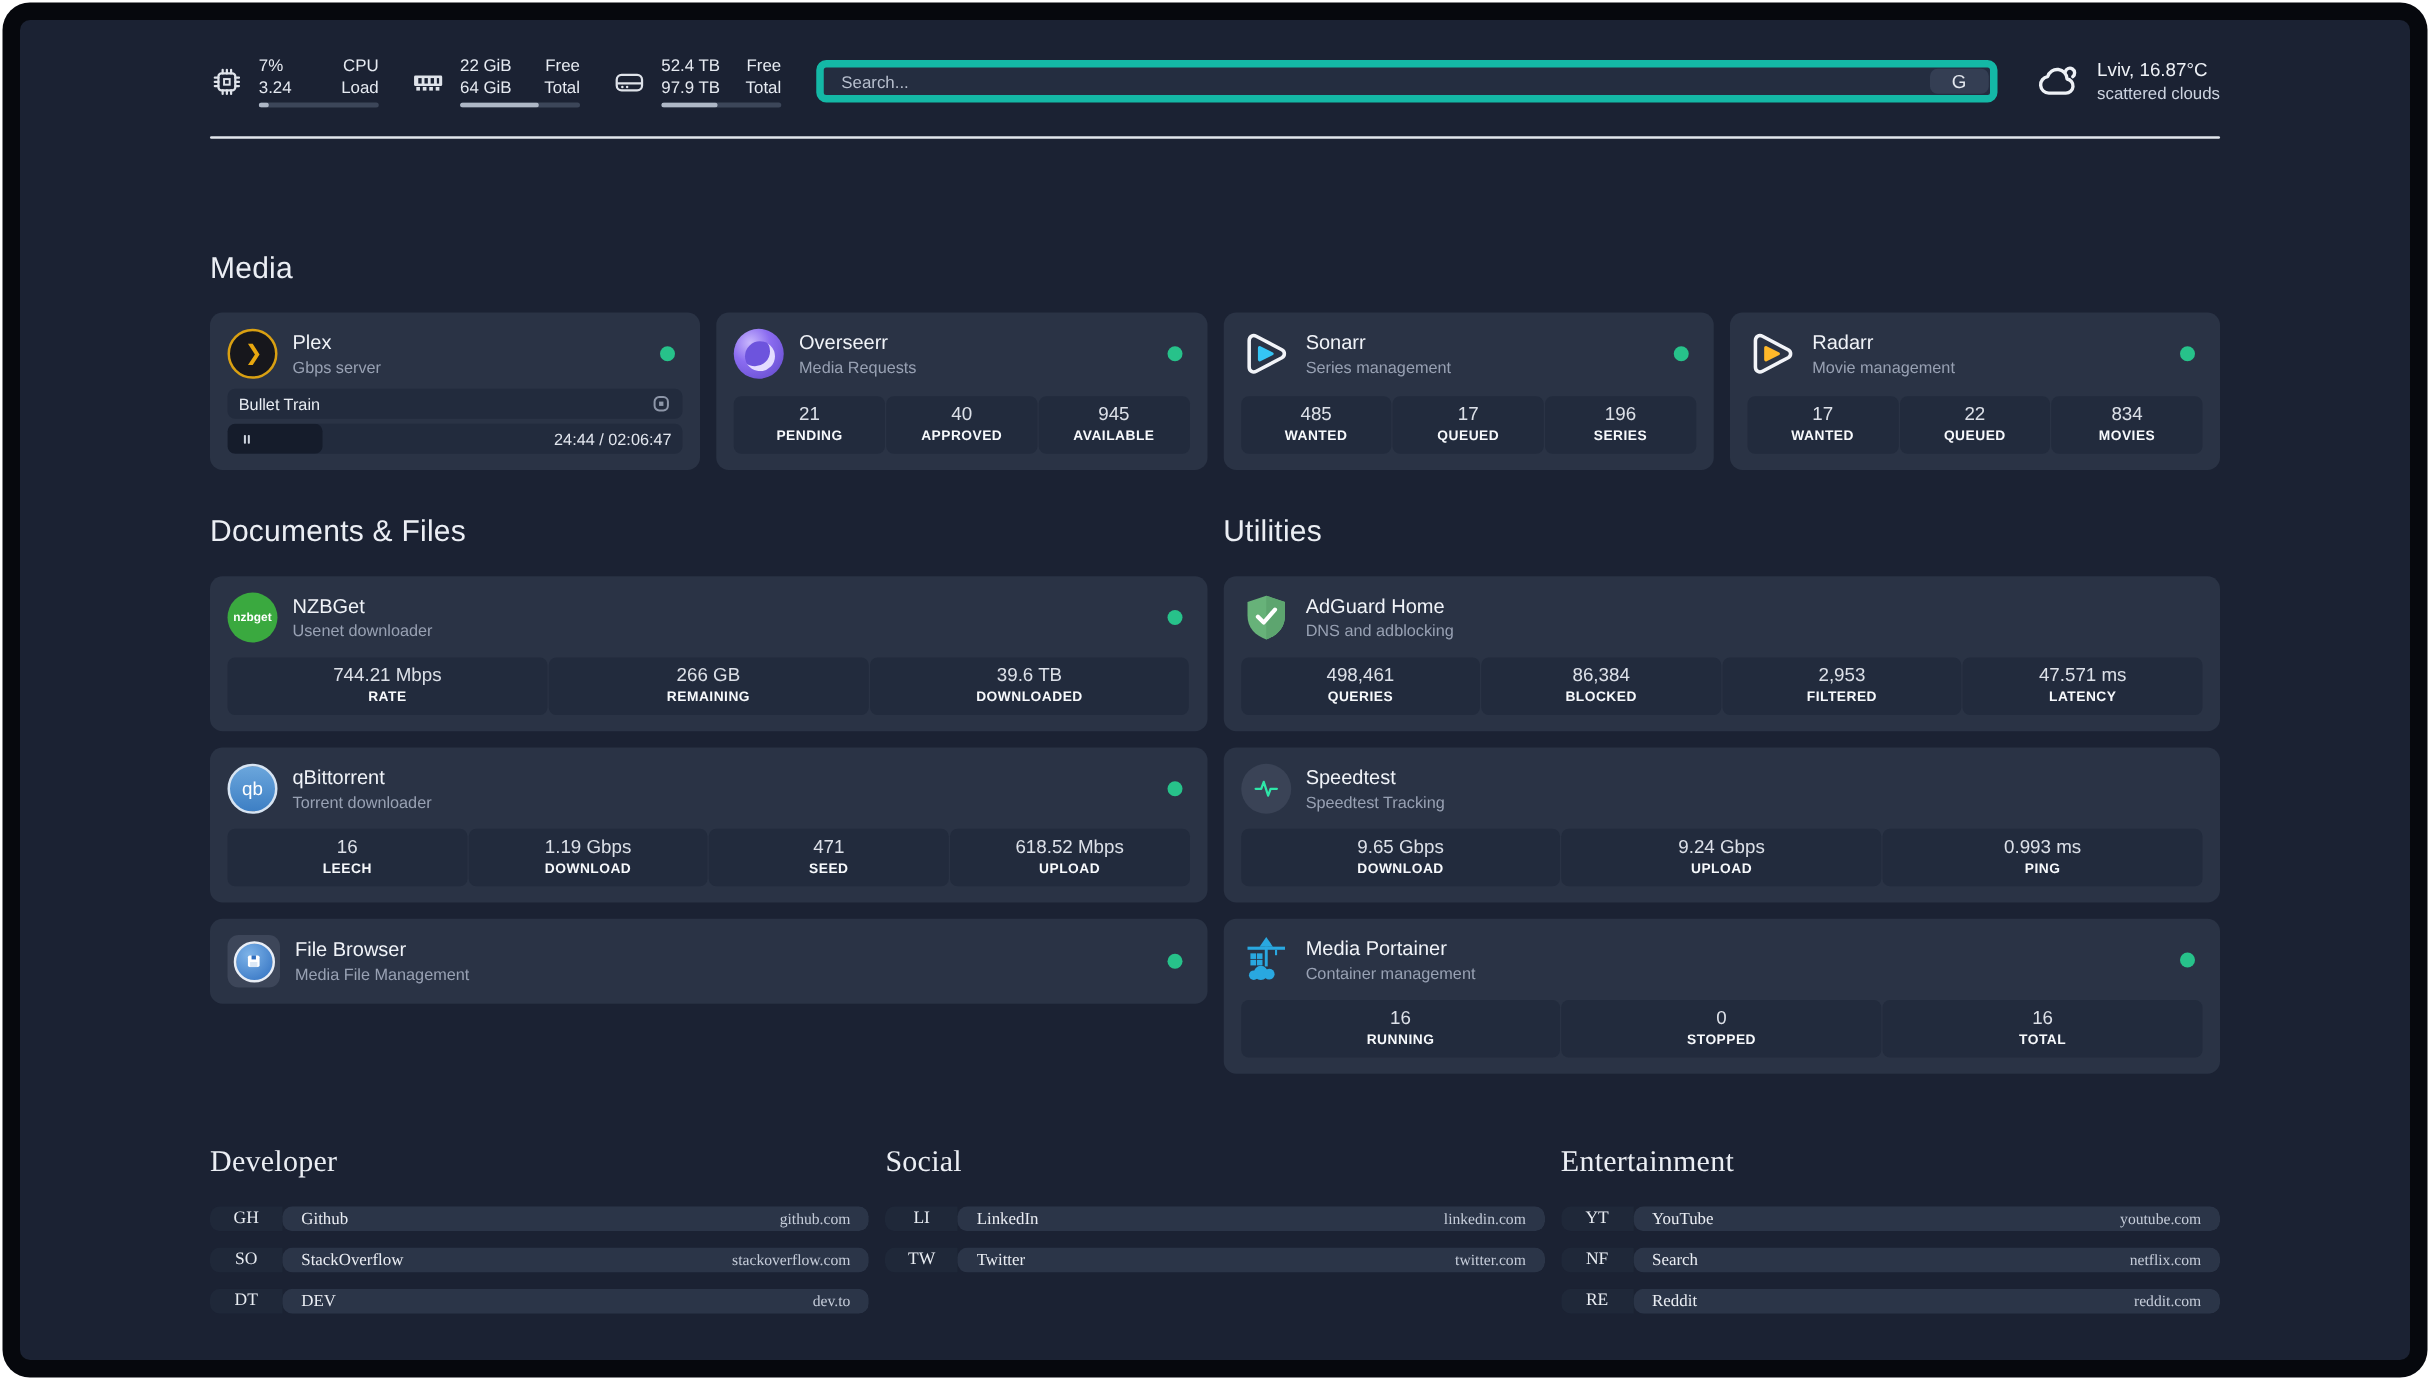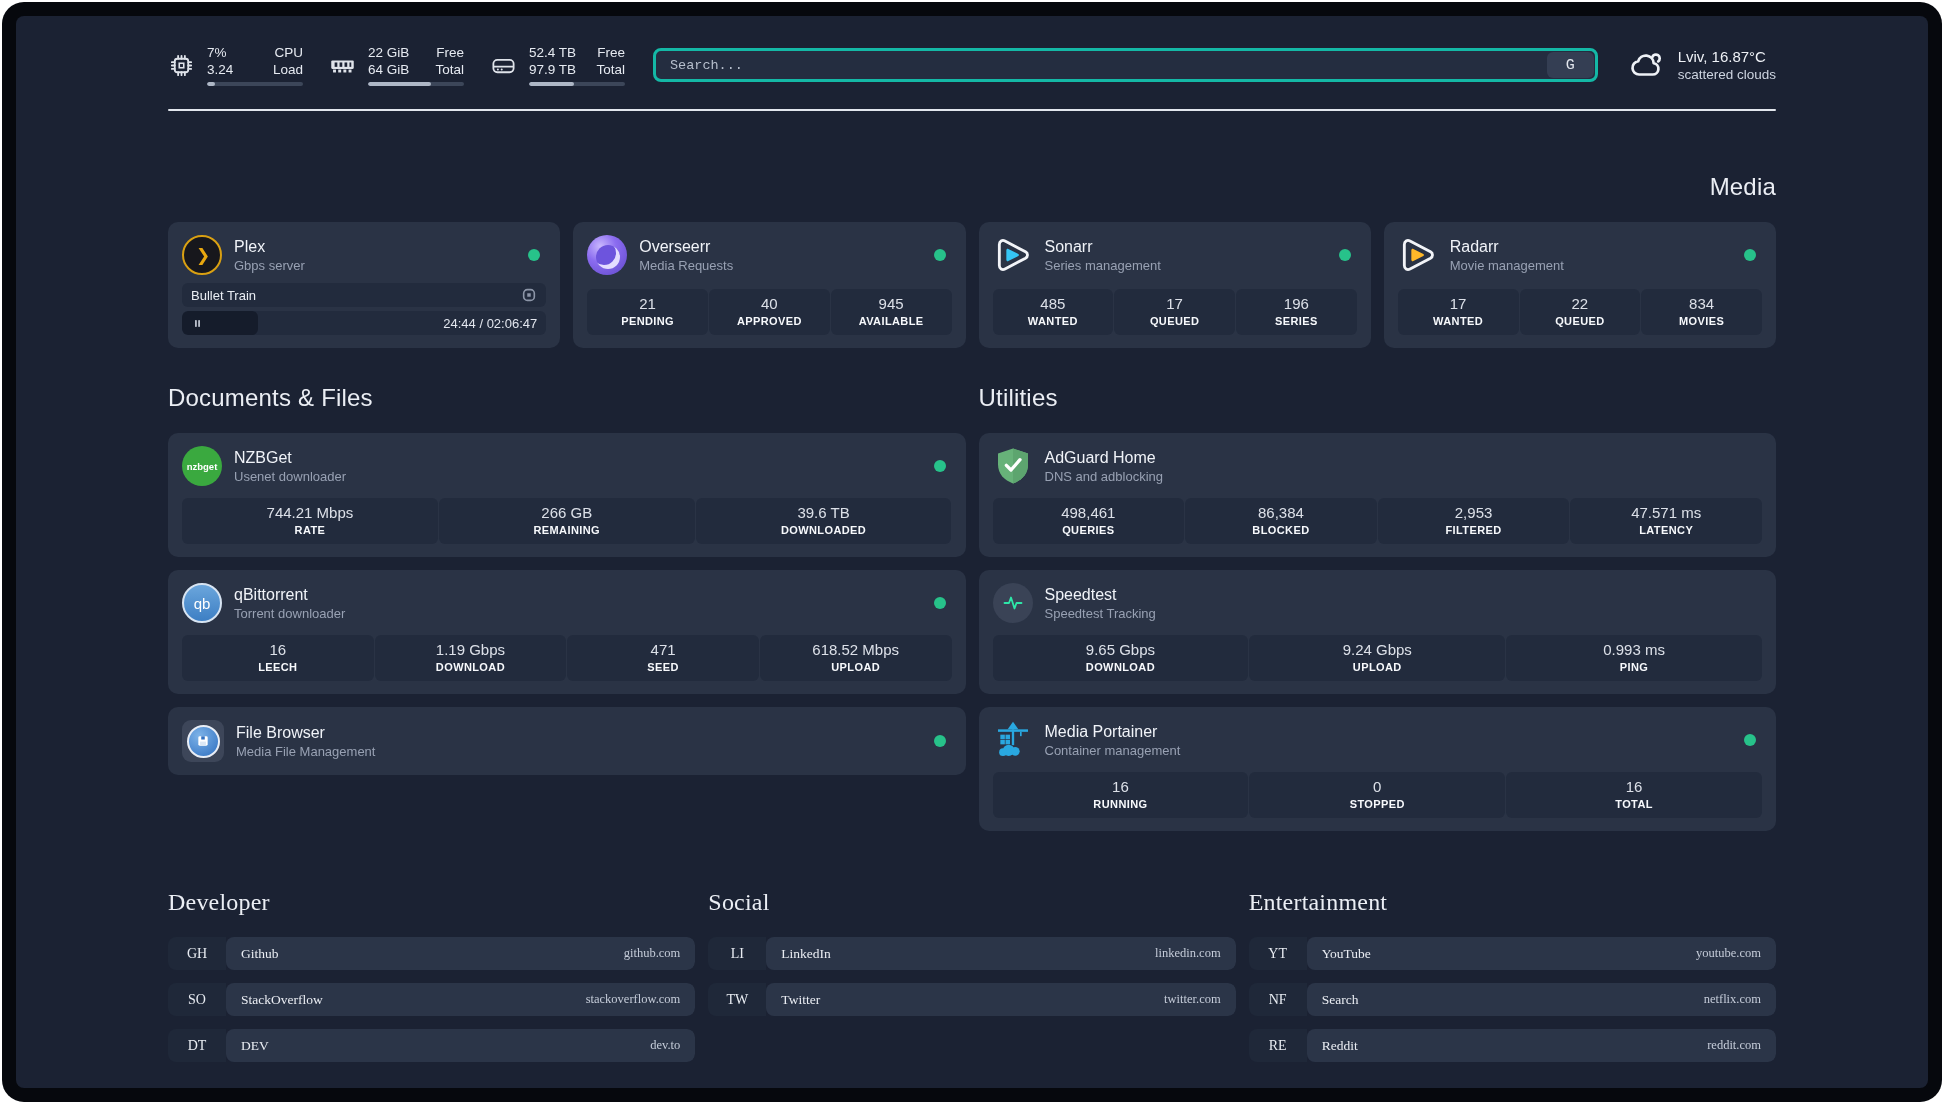--- a/index.html
+++ b/index.html
@@ -13,37 +13,37 @@
   .topbar { display:flex; align-items:center; margin-top:26px; height:46px; }
   .sysstats { display:flex; align-items:center; gap:26px; }
   .sysstat { display:flex; align-items:center; gap:12px; }
   .sysstat svg { width:27px; height:27px; flex:0 0 auto; }
   .sysbody { width:96px; position:relative; padding-bottom:8px; }
   .sysrow { display:flex; justify-content:space-between; font-size:13.5px; color:#e6eaf1; line-height:17px; }
   .sysbar { position:absolute; left:0; right:0; bottom:0; height:4px; border-radius:2px; background:#3c4659; overflow:hidden; }
   .sysbar .fill { height:100%; background:#aeb7c6; border-radius:2px; }
 
   .searchwrap { flex:1; margin:0 30px 0 28px; height:34px; display:flex; align-items:stretch;
-                border:3px solid #14b8a6; border-radius:8px; background:#242d40; overflow:hidden;font-family:Liberation Mono, monospace; }
+                border:6px solid #14b8a6; border-radius:8px; background:#242d40; overflow:hidden; }
   .searchwrap input { flex:1; background:transparent; border:none; outline:none; padding:0 14px;
                       color:#e8ecf2; font-size:13.5px; font-family:inherit; }
   .searchwrap input::placeholder { color:#b7bfcd; }
   .search-btn { width:47px; background:#343e53; border:none; color:#e3e7ee; font-size:15px;
                 font-family:inherit; cursor:pointer; border-radius:6px; margin:1px; }
 
   .weather { display:flex; align-items:center; gap:12px; }
   .weather svg { width:38px; height:38px; }
   .weather-loc { font-size:15px; color:#eef1f6; line-height:19px; }
   .weather-cond { font-size:13.5px; color:#cdd4e0; line-height:18px; }
 
   .divider { height:2px; background:#e2e6ed; border-radius:1px; margin-top:21px; }
 
   
   h2.section-title { font-size:24px; font-weight:500; color:#ebeef4; letter-spacing:.2px; }
-  .media-head { margin-top:62px; margin-bottom:21px;text-align:right; }
+  .media-head { margin-top:90px; margin-bottom:21px; }
   .colhead { margin-bottom:21px; }
 
   .media-grid { display:grid; grid-template-columns:repeat(4,1fr); gap:13px; }
   .two-col { display:grid; grid-template-columns:1fr 1fr; gap:13px; margin-top:36px; }
   .col-cards { display:flex; flex-direction:column; gap:13px; }
 
   .card { background:#2a3345; border-radius:10px; padding:13px 14px; display:flex; flex-direction:column; }
   .media-grid .card { height:126px; }
   .card-head { display:flex; align-items:center; gap:12px; }
   .app-icon { width:40px; height:40px; flex:0 0 auto; display:flex; align-items:center; justify-content:center; }
@@ -81,21 +81,21 @@
   .qb-circle { background:linear-gradient(180deg,#6ba6dc,#3d7fc4); border:2px solid #d7e4f2; }
   .qb-circle span { color:#fff; font-size:15px; }
   .fb-wrap { width:42px; height:42px; border-radius:9px; background:#3d4659; display:flex; align-items:center; justify-content:center; }
   .fb-circle { width:33px; height:33px; border-radius:50%; border:2px solid #e9eef6;
                background:radial-gradient(circle at 35% 30%, #7db3e8, #2f6fc0); display:flex; align-items:center; justify-content:center; }
   .speedtest-circle { background:#3a4356; }
 
   
   .bookmarks { display:grid; grid-template-columns:1fr 1fr 1fr; gap:13px; margin-top:58px;font-family:Liberation Serif, serif; }
   .bm-rows { display:flex; flex-direction:column; gap:13px; }
-  .bm-row { height:33px; display:flex; border-radius:8px; overflow:hidden; cursor:pointer; }
+  .bm-row { height:20px; display:flex; border-radius:8px; overflow:hidden; cursor:pointer; }
   .bm-abbr { width:58px; background:#1f2839; color:#e8ecf2; font-size:14px; display:flex; align-items:center; justify-content:center; }
   .bm-main { flex:1; background:#2b3548; display:flex; align-items:center; justify-content:space-between;
              padding:10px 15px; border-radius:8px; }
   .bm-name { font-size:13.5px; color:#eaedf3; }
   .bm-url { font-size:12.5px; color:#c5ccd9; }
 </style>
 </head>
 <body>
 
 <div class="frame">

